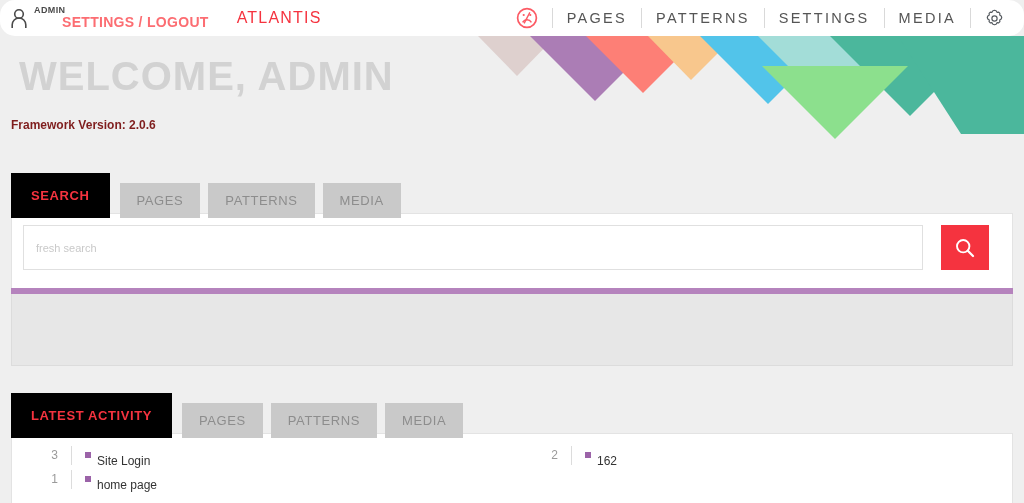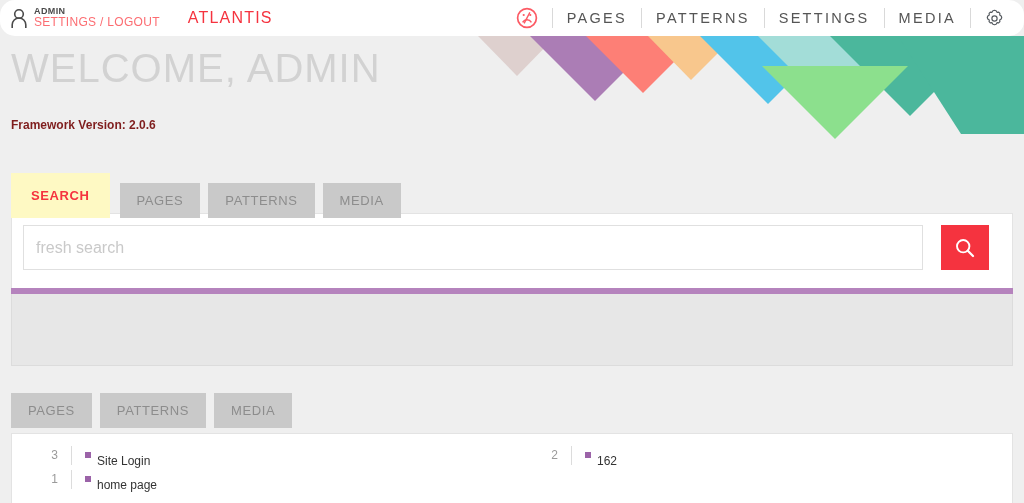--- a/index.html
+++ b/index.html
@@ -39,25 +39,26 @@
   }
   .user-text { line-height: 1.05; }
   .user-name {
     font-size: 9px;
     font-weight: bold;
     color: #4a4a4a;
     letter-spacing: .4px;
     display: block;
   }
   .user-links {
-    font-size: 12px;
-    font-weight: normal;
+    font-size: 14px;
+    font-weight: bold;
     color: #fc6d72;
     letter-spacing: .3px;
     display: block;
+    margin-left: 28px;
   }
   .brand {
     margin-left: 28px;
     font-size: 16px;
     color: #f5333f;
     letter-spacing: 1.2px;
     font-weight: normal;
   }
 
   .nav {
@@ -102,22 +103,22 @@
 
   
   .welcome {
     position: absolute;
     top: 46px;
     left: 11px;
     font-size: 40px;
     color: #d2d2d2;
     letter-spacing: 1px;
     z-index: 5;
-    font-weight: normal;
-    margin: 0;
+    font-weight: bold;
+    margin: 8px;
   }
   .version {
     position: absolute;
     top: 118px;
     left: 11px;
     font-size: 12px;
     color: #7f1d1d;
     font-weight: bold;
     z-index: 5;
   }
@@ -133,21 +134,21 @@
     font-size: 13px;
     letter-spacing: .6px;
     color: #8d8d8d;
     background: #c9c9c9;
     padding: 11px 17px;
     margin-right: 8px;
     line-height: 1;
     white-space: nowrap;
   }
   .tab.active {
-    background: #fef9c3;
+    background: #000000;
     color: #f5333f;
     font-weight: bold;
     padding: 16px 20px;
     margin-right: 10px;
   }
 
   
   #search-panel {
     position: absolute;
     left: 11px;
@@ -165,21 +166,21 @@
     top: 11px;
     display: flex;
     align-items: stretch;
   }
   .search-input {
     width: 900px;
     height: 45px;
     box-sizing: border-box;
     border: 1px solid #e0e0e0;
     background: #fff;
-    font-size: 16px;
+    font-size: 11px;
     color: #c2410c;
     padding: 0 12px;
     outline: none;
     font-family: "Liberation Sans", sans-serif;
   }
   .search-input::placeholder { color: #c9c9c9; }
   .search-btn {
     width: 48px;
     height: 45px;
     margin-left: 18px;
@@ -349,20 +350,21 @@
         <line x1="14.8" y1="14.8" x2="20" y2="20" stroke="#ffffff" stroke-width="2.2" stroke-linecap="round"></line>
       </svg>
     </button>
   </div>
 </div>
 
 <div class="accent-bar"></div>
 <div class="results-area"></div>
 
 <div class="panel-tabs" style="left:11px; top:393px;">
+  <div class="tab active">LATEST ACTIVITY</div>
   <div class="tab">PAGES</div>
   <div class="tab">PATTERNS</div>
   <div class="tab">MEDIA</div>
 </div>
 
 <div id="activity-panel">
   <div class="activity-cols">
     <div class="activity-col">
       <div class="activity-row">
         <span class="act-count">3</span>

